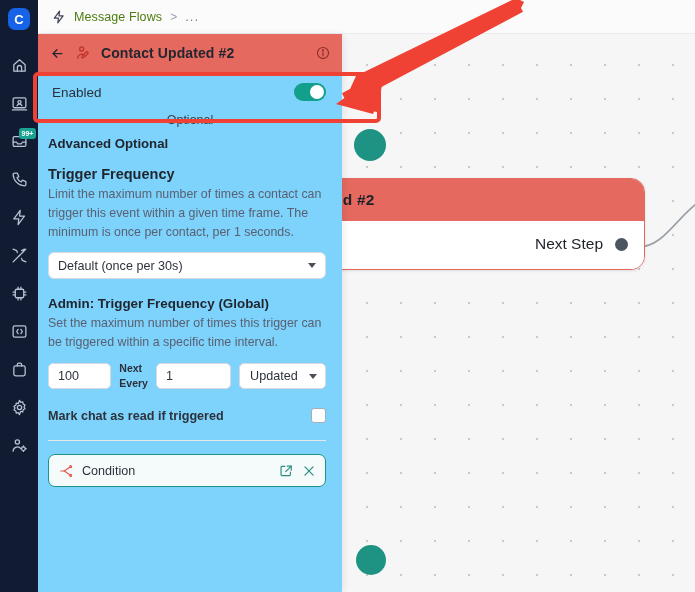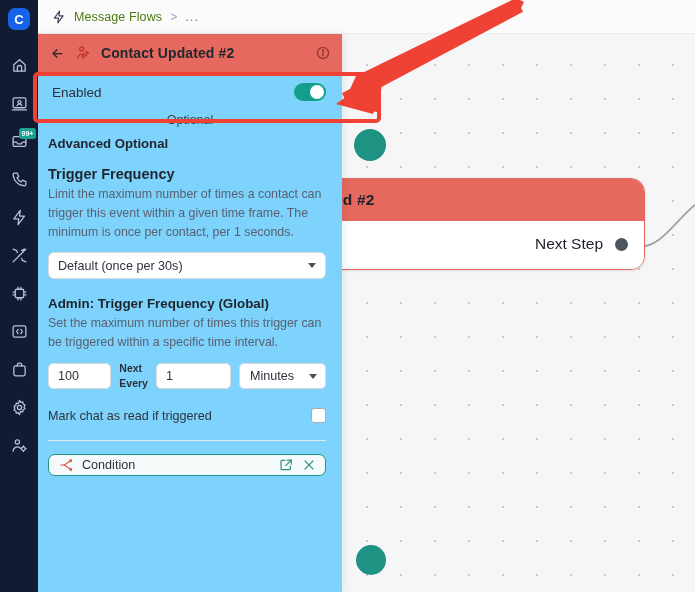--- a/index.html
+++ b/index.html
@@ -161,29 +161,29 @@
   .unit-select {
     border: 1px solid #d8dae0; border-radius: 5px; background: #fff;
     height: 26px; width: 88px; display: flex; align-items: center;
     justify-content: space-between; padding: 0 8px 0 10px;
   }
   .unit-val { font-size: 12.6px; color: #2d323c; }
 
   .check-row {
     margin-top: 18px; display: flex; align-items: center; justify-content: space-between;
   }
-  .check-label { font-size: 12.6px; color: #2d323c; }
+  .check-label { font-size: 12.6px; color: #2d323c; font-weight: bold; }
   .checkbox {
     width: 15px; height: 15px; border: 1.4px solid #a8acb5; border-radius: 3px; background:#fff;
   }
 
   .divider { margin-top: 17px; height: 1px; background: #e6e7eb; }
 
   .chip {
-    margin-top: 13px; height: 22px; border: 1px solid #1f9383; border-radius: 7px;
+    margin-top: 13px; height: 33px; border: 1px solid #1f9383; border-radius: 7px;
     background: #f4fbfa; display: flex; align-items: center; gap: 9px; padding: 0 9px 0 10px;
   }
   .chip-icon { color: #e05a52; display:flex; }
   .chip-icon svg { width: 14px; height: 14px; }
   .chip-label { flex: 1; font-size: 12.6px; color: #2d323c; }
   .chip-btn { color: #2a8d7f; display:flex; }
   .chip-btn svg { width: 14px; height: 14px; }
 
   
   .hl-box {
@@ -392,21 +392,21 @@
       <div class="desc">Set the maximum number of times this trigger can be triggered within a specific time interval.</div>
 
       <div class="freq-row">
         <div class="num-input" id="times-input">100</div>
         <div class="two-lines">
           <span class="mini-label">Next</span>
           <span class="mini-label">Every</span>
         </div>
         <div class="num-input" id="every-input">1</div>
         <div class="unit-select">
-          <span class="unit-val">Minutes</span>
+          <span class="unit-val">Updated</span>
           <span class="caret"></span>
         </div>
       </div>
 
       <div class="check-row">
         <span class="check-label">Mark chat as read if triggered</span>
         <span class="checkbox"></span>
       </div>
 
       <div class="divider"></div>

